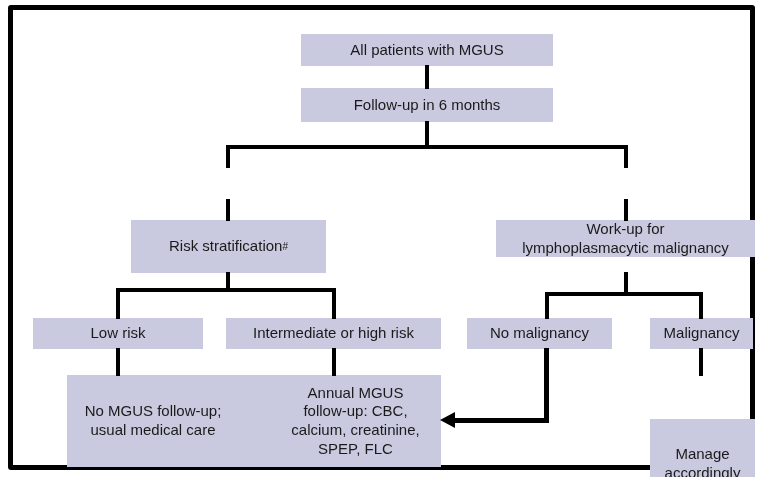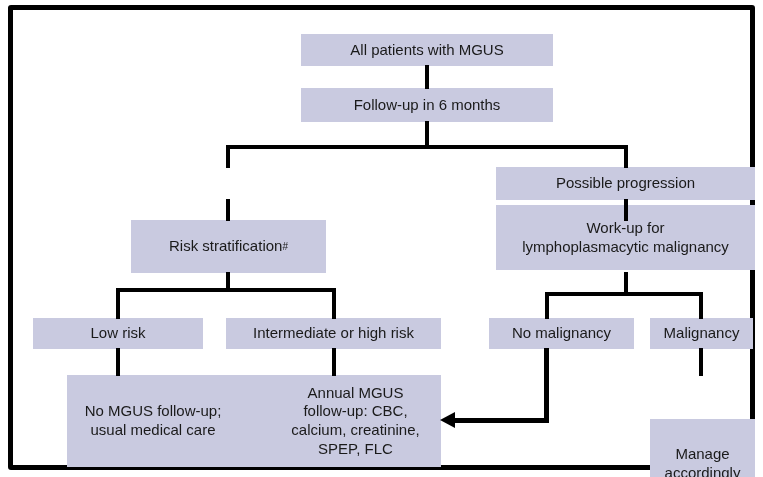--- a/index.html
+++ b/index.html
@@ -61,38 +61,37 @@
     border-bottom: 8px solid transparent;
     border-right: 15px solid var(--line, #000000);
   }
 
   
   #n-all        { left: 288px; top: 24px;  width: 252px; height: 32px; }
   #n-follow     { left: 288px; top: 78px;  width: 252px; height: 34px; }
   #n-stable     { left: 118px; top: 157px; width: 195px; height: 33px; }
   #n-possible   { left: 483px; top: 157px; width: 259px; height: 33px; }
   #n-risk       { left: 118px; top: 210px; width: 195px; height: 53px; }
-  #n-workup     { left: 483px; top: 195px; width: 259px; height: 65px; }
+  #n-workup     { left: 483px; top: 210px; width: 259px; height: 37px; }
   #n-lowrisk    { left: 20px;  top: 308px; width: 170px; height: 31px; }
   #n-inter      { left: 213px; top: 308px; width: 215px; height: 31px; }
-  #n-nomal      { left: 476px; top: 308px; width: 145px; height: 31px; }
+  #n-nomal      { left: 454px; top: 308px; width: 145px; height: 31px; }
   #n-mal        { left: 637px; top: 308px; width: 103px; height: 31px; }
   #n-nofollow   { left: 30px;  top: 365px; width: 172px; height: 92px; margin-left: 24px; }
   #n-annual     { left: 213px; top: 365px; width: 215px; height: 92px; padding-left: 48px; }
   #n-manage     { left: 637px; top: 365px; width: 105px; height: 90px; margin-top: 44px; }
 </style>
 </head>
 <body>
 
 <div class="canvas">
   <div class="frame">
 
     <div class="node" id="n-all">All patients with MGUS</div>
     <div class="node" id="n-follow">Follow-up in 6 months</div>
-    <div class="node" id="n-possible">Possible progression</div>
     <div class="node" id="n-risk"><span>Risk stratification</span><sup>#</sup></div>
     <div class="node" id="n-workup">Work-up for
 lymphoplasmacytic malignancy</div>
     <div class="node" id="n-inter">Intermediate or high risk</div>
     <div class="node" id="n-lowrisk">Low risk</div>
     <div class="node" id="n-nomal">No malignancy</div>
     <div class="node" id="n-mal">Malignancy</div>
     <div class="node" id="n-nofollow">No MGUS follow-up;
 usual medical care</div>
     <div class="node" id="n-annual">Annual MGUS

